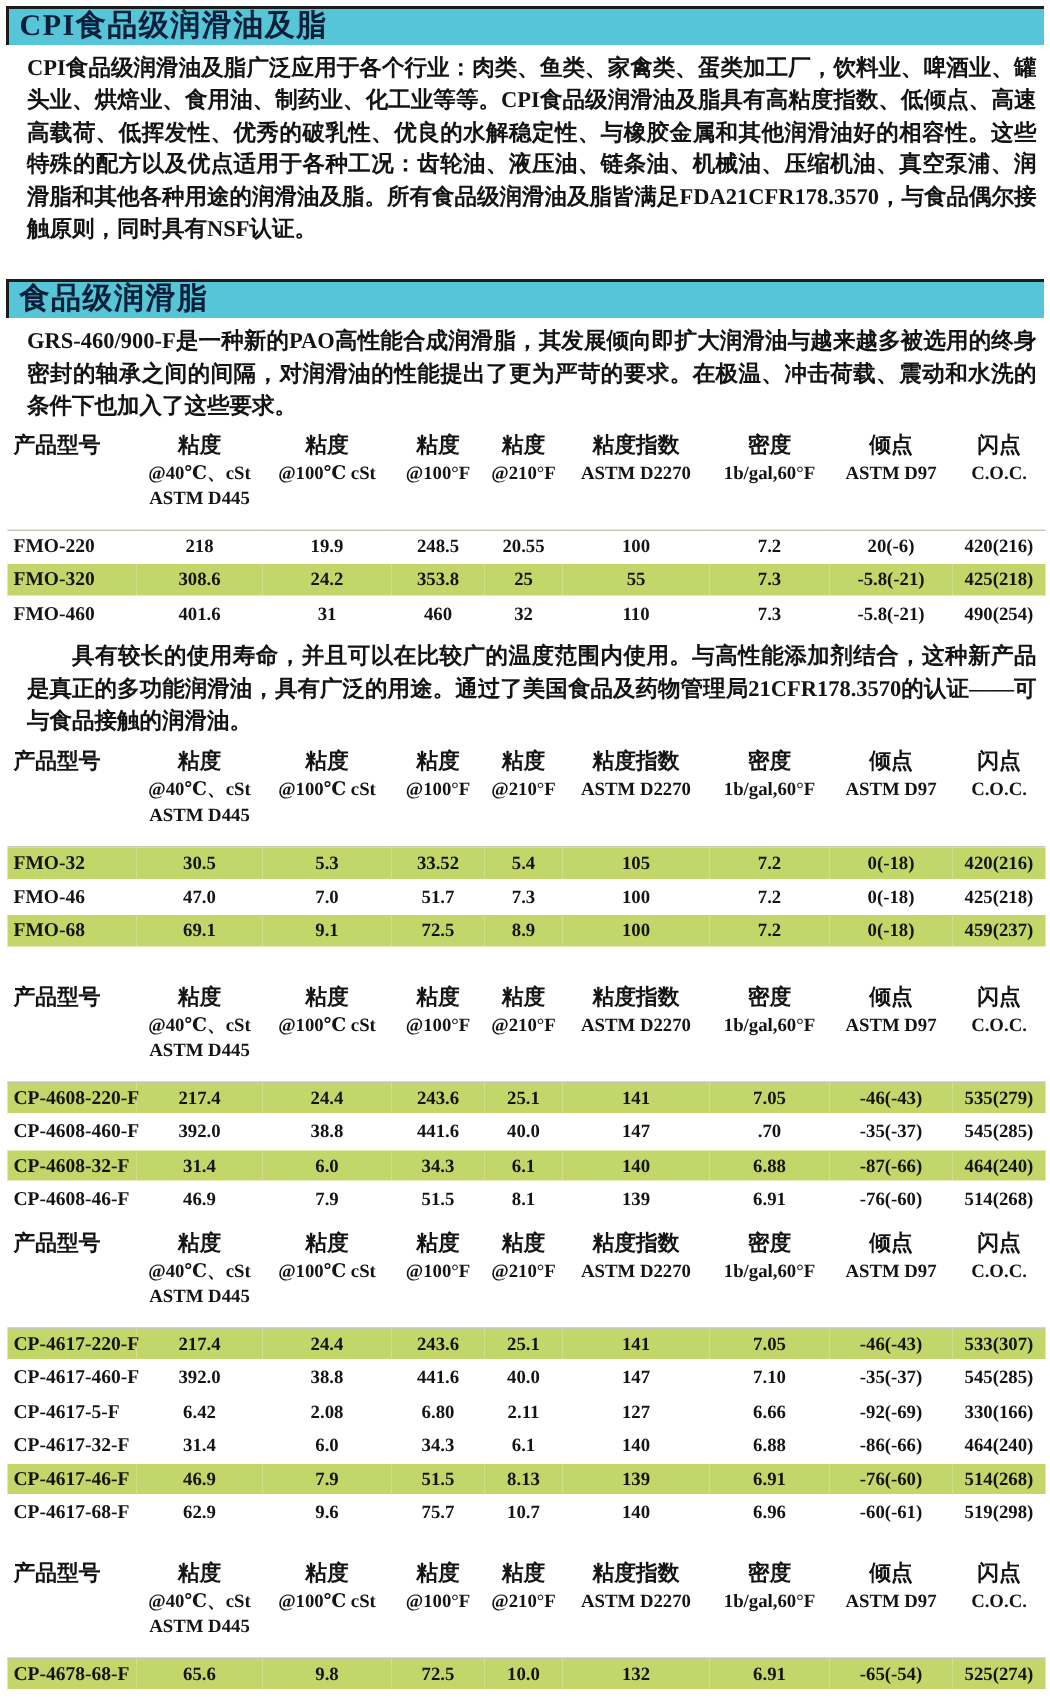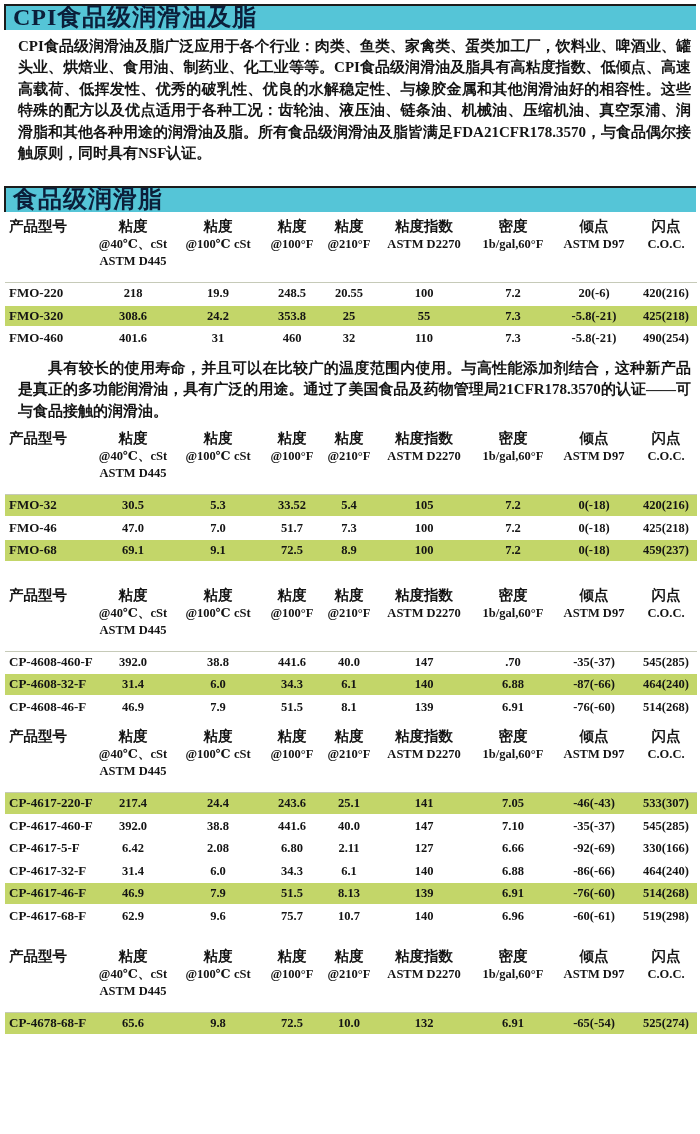--- a/index.html
+++ b/index.html
@@ -22,21 +22,21 @@
     overflow:hidden;
     padding-top:4px;
     position:relative;
   }
   .title-bar{
     margin:0 4px;
     background:var(--bar-bg);
     border-top:2px solid #1c1c1c;
     border-left:2px solid #1c1c1c;
     color:var(--title-ink);
-    font-size:24px;
+    font-size:20px;
     font-weight:bold;
     letter-spacing:1px;
     padding:0 8px 2px 7px;
     line-height:22px;
   }
   .para{
     margin:6px 9px 0 18px;
     font-size:15px;
     line-height:21.4px;
     text-align:justify;
@@ -90,20 +90,21 @@
 <body>
 
 <div class="page">
 
   <div class="title-bar">CPI食品级润滑油及脂</div>
 
   <p class="para">CPI食品级润滑油及脂广泛应用于各个行业：肉类、鱼类、家禽类、蛋类加工厂，饮料业、啤酒业、罐头业、烘焙业、食用油、制药业、化工业等等。CPI食品级润滑油及脂具有高粘度指数、低倾点、高速高载荷、低挥发性、优秀的破乳性、优良的水解稳定性、与橡胶金属和其他润滑油好的相容性。这些特殊的配方以及优点适用于各种工况：齿轮油、液压油、链条油、机械油、压缩机油、真空泵浦、润滑脂和其他各种用途的润滑油及脂。所有食品级润滑油及脂皆满足FDA21CFR178.3570，与食品偶尔接触原则，同时具有NSF认证。</p>
 
   <div class="title-bar bar2">食品级润滑脂</div>
 
+  <p class="para">GRS-460/900-F是一种新的PAO高性能合成润滑脂，其发展倾向即扩大润滑油与越来越多被选用的终身密封的轴承之间的间隔，对润滑油的性能提出了更为严苛的要求。在极温、冲击荷载、震动和水洗的条件下也加入了这些要求。</p>
 
   <table class="spec t1">
     <colgroup>
         <col style="width:86px">
         <col style="width:84px">
         <col style="width:86px">
         <col style="width:62px">
         <col style="width:52px">
         <col style="width:98px">
         <col style="width:80px">
@@ -309,20 +310,31 @@
           <td></td>
           <td></td>
           <td></td>
           <td></td>
           <td></td>
           <td></td>
           <td></td>
         </tr>
       </thead>
       <tbody>
+        <tr class="hl">
+          <td>CP-4608-220-F</td>
+          <td>217.4</td>
+          <td>24.4</td>
+          <td>243.6</td>
+          <td>25.1</td>
+          <td>141</td>
+          <td>7.05</td>
+          <td>-46(-43)</td>
+          <td>535(279)</td>
+        </tr>
         <tr>
           <td>CP-4608-460-F</td>
           <td>392.0</td>
           <td>38.8</td>
           <td>441.6</td>
           <td>40.0</td>
           <td>147</td>
           <td>.70</td>
           <td>-35(-37)</td>
           <td>545(285)</td>

